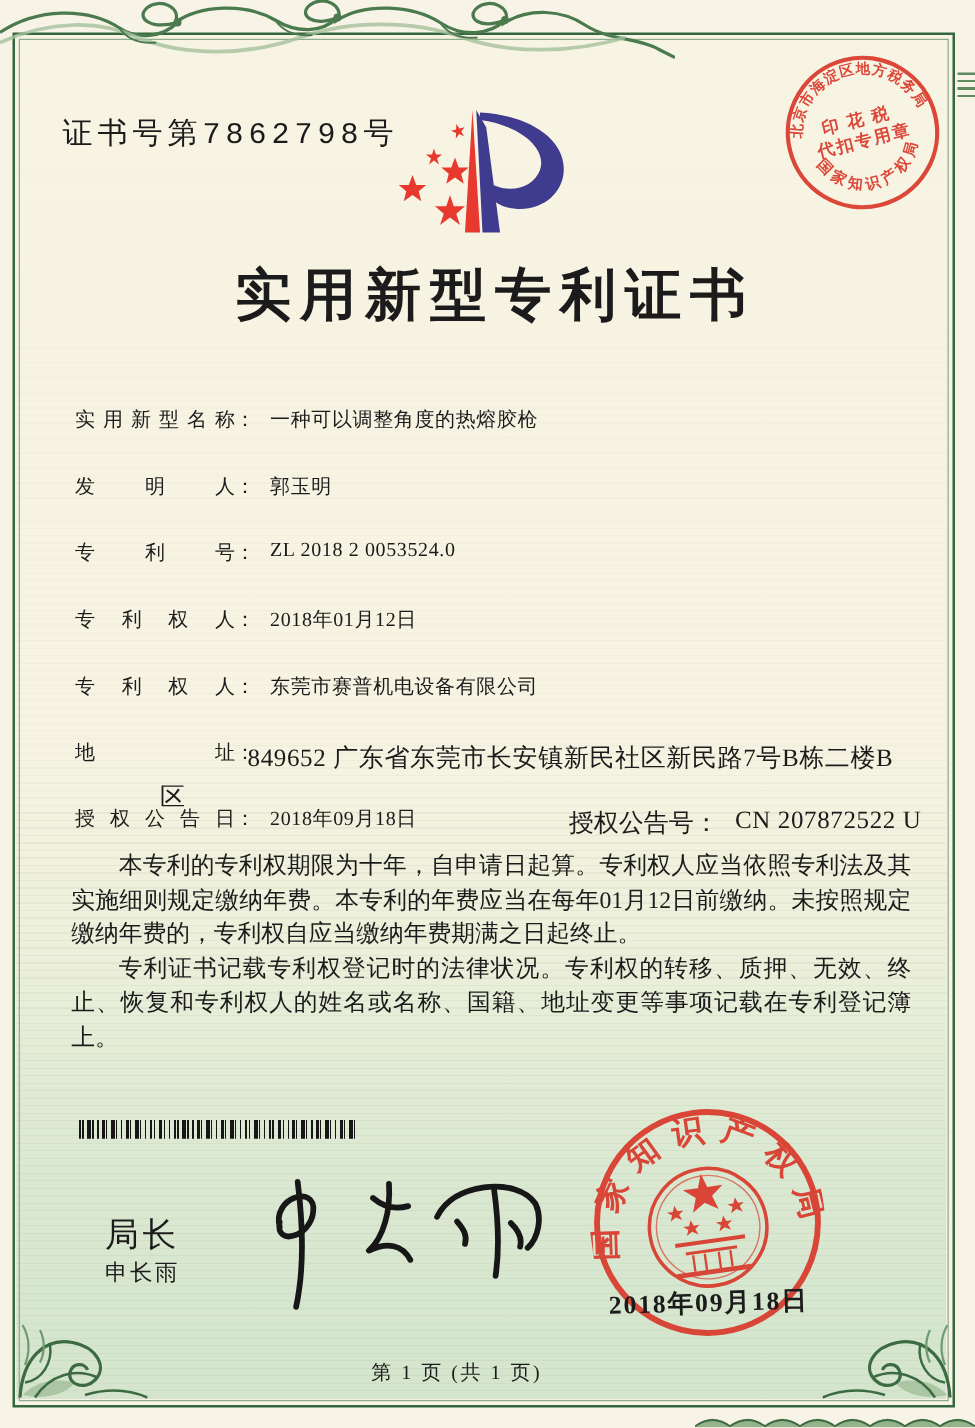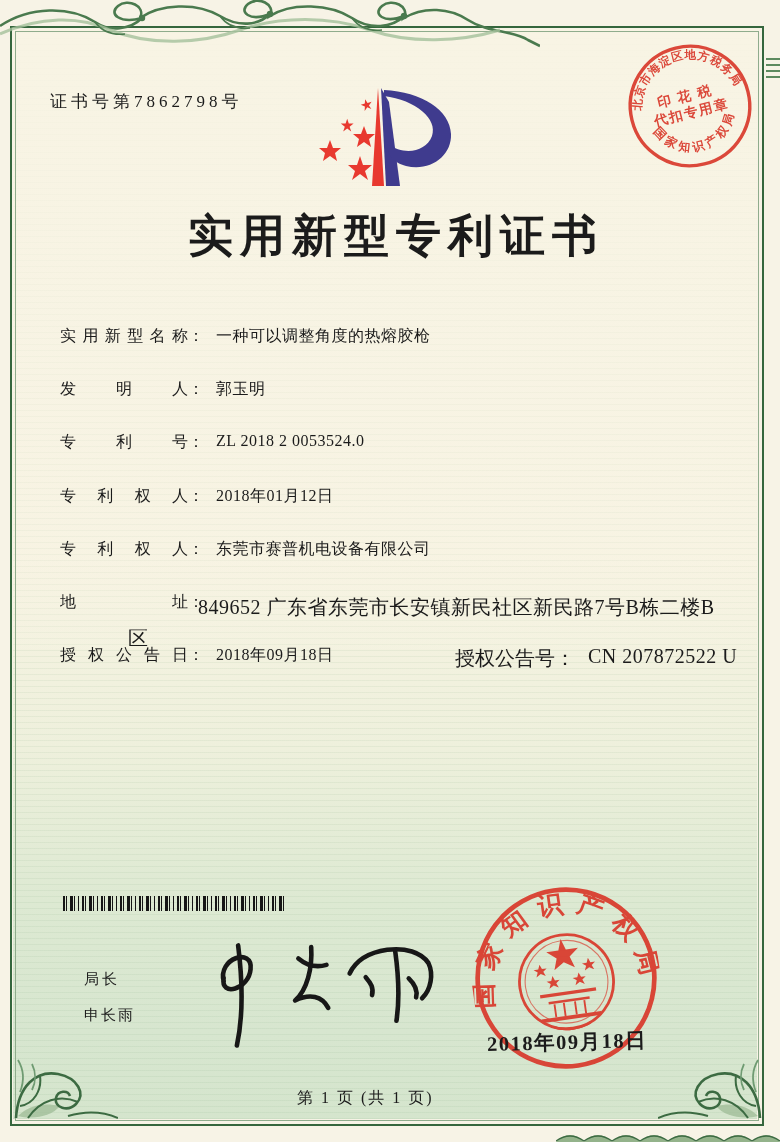--- a/index.html
+++ b/index.html
@@ -13,38 +13,38 @@
   
   .frame-outer{left:10px;top:26px;width:750px;height:1096px;border:2px solid #35663d;z-index:2;pointer-events:none;}
   .frame-inner{position:absolute;inset:3px;border:1px solid #8fac8c;}
   .paper-bg{left:13px;top:29px;width:744px;height:1090px;z-index:0;
     background:linear-gradient(180deg,#f8f4e4 0%,#f7f3e2 48%,#eef0dc 66%,#dde9d2 80%,#d7e6cf 92%,#d5e5cd 100%);}
   .guilloche{left:13px;top:29px;width:744px;height:1090px;z-index:1;opacity:.5;
     background:repeating-linear-gradient(0deg,rgba(110,156,112,.18) 0 1px,rgba(0,0,0,0) 1px 6px);}
   .guilloche-top-fade{left:13px;top:29px;width:744px;height:620px;z-index:1;
     background:linear-gradient(180deg,rgba(248,244,228,.9),rgba(248,244,228,.25));}
   
-  .cert-no{left:50px;top:90px;font-size:17px;letter-spacing:4px;z-index:3;}
+  .cert-no{left:50px;top:90px;font-size:24px;letter-spacing:4px;z-index:3;font-family:Liberation Mono, monospace;}
   .title{left:12px;right:0;top:206px;text-align:center;font-size:45px;font-weight:bold;letter-spacing:7px;z-index:3;}
   
   .frow{left:60px;font-size:16px;z-index:3;white-space:nowrap;}
   .flabel{display:inline-block;width:128px;text-align:justify;text-align-last:justify;text-justify:inter-character;vertical-align:top;}
   .fcolon{display:inline-block;vertical-align:top;}
   .fvalue{display:inline-block;margin-left:8px;vertical-align:top;letter-spacing:.5px;}
   .addr-value{left:128px;top:592px;width:600px;font-size:20px;line-height:31px;text-indent:70px;z-index:3;letter-spacing:.5px;}
   .grant-right{left:455px;top:645px;font-size:20px;z-index:3;white-space:nowrap;text-align:right;}
   
   .body-text{left:57px;top:679px;width:672px;font-size:19px;line-height:27.6px;z-index:3;text-align:justify;}
   .body-text p{margin:0;text-indent:2em;}
   
   .barcode{left:63px;top:896px;width:223px;height:15px;z-index:3;
     background:repeating-linear-gradient(90deg,#161616 0 2px,transparent 2px 3px,#161616 3px 4px,transparent 4px 7px,#161616 7px 10px,transparent 10px 11px,#161616 11px 12px,transparent 12px 15px,#161616 15px 16px,transparent 16px 19px);}
   
-  .director-title{left:84px;top:970px;font-size:15px;letter-spacing:3px;z-index:3;}
-  .director-name{left:84px;top:1006px;font-size:15px;letter-spacing:2px;z-index:3;}
+  .director-title{left:84px;top:970px;font-size:27px;letter-spacing:3px;z-index:3;}
+  .director-name{left:84px;top:1006px;font-size:18px;letter-spacing:2px;z-index:3;}
   .signature{left:200px;top:938px;z-index:3;transform:rotate(-1deg);}
   
   .tax-stamp{left:626px;top:42px;z-index:4;transform:rotate(-14deg);opacity:.92;}
   .big-seal{left:472px;top:884px;z-index:4;transform:rotate(-8deg);opacity:.93;}
   .seal-date{left:487px;top:1028px;font-size:20.5px;font-weight:bold;letter-spacing:1.5px;z-index:5;transform:rotate(-1.5deg);}
   
   .footer{left:297px;top:1088px;font-size:16px;letter-spacing:2px;z-index:3;}
   
   .lace-top{left:0;top:0;z-index:3;}
   .corner-left{left:12px;top:1030px;z-index:3;}
@@ -138,20 +138,22 @@
 <div class="abs frow" style="top:645px">
   <span class="flabel">授权公告日</span><span class="fcolon">：</span>
   <span class="fvalue">2018年09月18日</span>
 </div>
 <div class="abs grant-right">
   <span>授权公告号</span><span>：</span>
   <span class="fvalue">CN 207872522 U</span>
 </div>
 
 <div class="abs body-text">
+  <p>本专利的专利权期限为十年，自申请日起算。专利权人应当依照专利法及其实施细则规定缴纳年费。本专利的年费应当在每年01月12日前缴纳。未按照规定缴纳年费的，专利权自应当缴纳年费期满之日起终止。</p>
+  <p>专利证书记载专利权登记时的法律状况。专利权的转移、质押、无效、终止、恢复和专利权人的姓名或名称、国籍、地址变更等事项记载在专利登记簿上。</p>
 </div>
 
 <div class="abs barcode"></div>
 
 <div class="abs director-title">局长</div>
 <div class="abs director-name">申长雨</div>
 
 <svg class="abs signature" width="242" height="112" viewBox="0 0 242 112">
   <g fill="none" stroke="#171717" stroke-width="4.6" stroke-linecap="round" stroke-linejoin="round">
     <path d="M24,42 C18,18 54,8 51,30 C49,50 20,58 24,38"></path>

